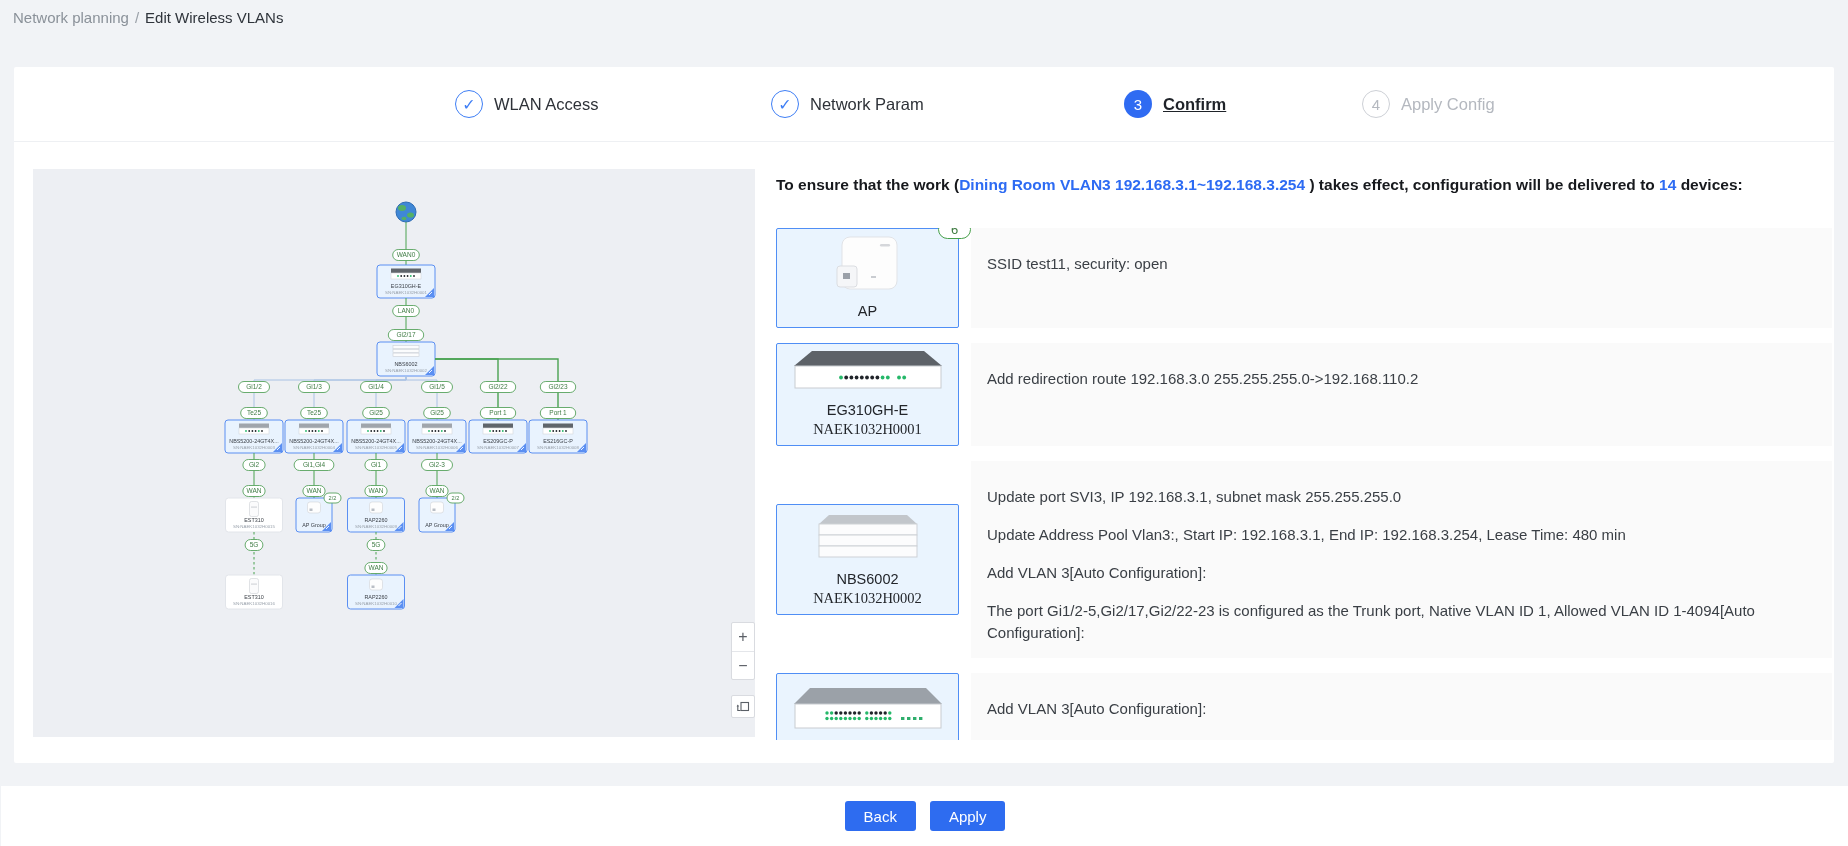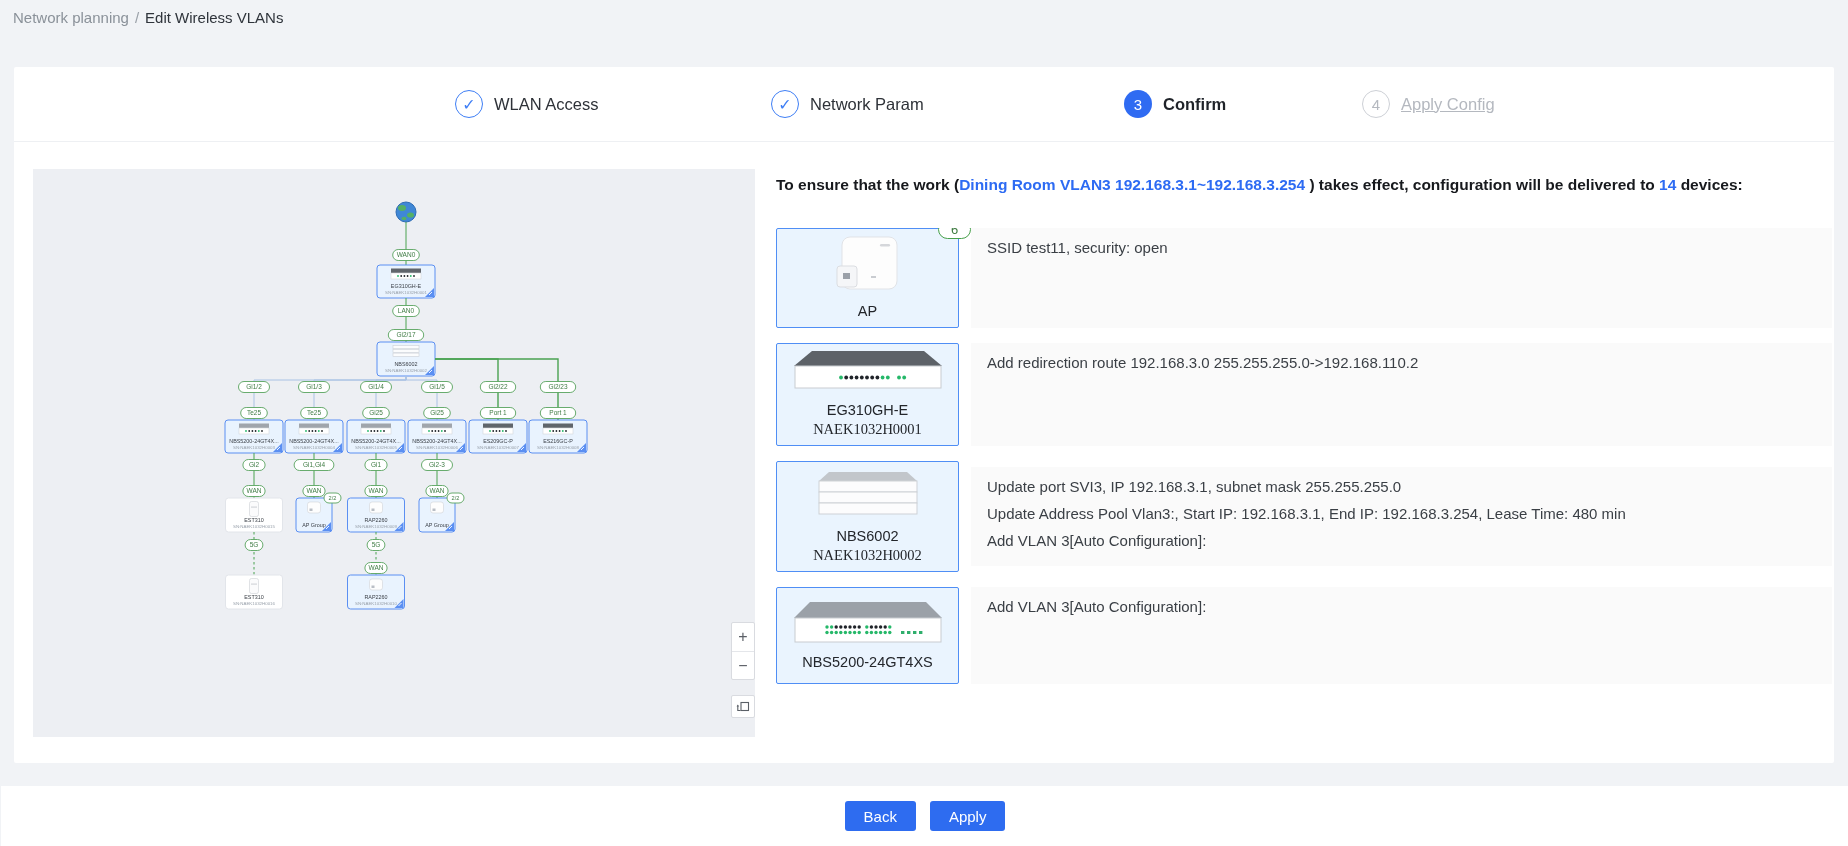--- a/index.html
+++ b/index.html
@@ -19,22 +19,22 @@
 
   
   .stepper { position:relative; height:75px; border-bottom:1px solid #eef0f3; }
   .step { position:absolute; top:23px; display:flex; align-items:center; gap:11px; }
   .step1 { left:441px; } .step2 { left:757px; } .step3 { left:1110px; } .step4 { left:1348px; }
   .step-circle { width:28px; height:28px; border-radius:50%; display:flex; align-items:center; justify-content:center; font-size:15px; }
   .step.done .step-circle { border:1px solid #3e7ef5; color:#3e7ef5; font-size:16px; }
   .step.active .step-circle { background:#2f6bf2; color:#fff; }
   .step.pending .step-circle { border:1px solid #cdd0d6; color:#b4b8bf; }
   .step-label { font-size:16.5px; color:#2e3238;text-align:right; }
-  .step.active .step-label { color:#1f2329; font-weight:bold; }
-  .step.pending .step-label { color:#b4b8bf;text-decoration:underline; }
+  .step.active .step-label { color:#1f2329; font-weight:bold;text-decoration:underline; }
+  .step.pending .step-label { color:#b4b8bf; }
 
   
   .topo { position:absolute; left:19px; top:102px; width:722px; height:568px; background:#edeff3; }
   .zoom-group { position:absolute; left:698px; top:453px; width:24px; background:#fff; border:1px solid #d9dbe0; border-radius:2px; }
   .zoom-btn { width:22px; height:28px; display:flex; align-items:center; justify-content:center; font-size:16px; color:#5a5f66; cursor:pointer; }
   .zoom-btn + .zoom-btn { border-top:1px solid #e4e6ea; }
   .fit-btn { position:absolute; left:698px; top:526px; width:24px; height:23px; background:#fff; border:1px solid #d9dbe0; border-radius:2px; display:flex; align-items:center; justify-content:center; cursor:pointer; }
 
   
   .confirm-header { position:absolute; left:762px; top:109px; width:1056px; font-size:15.5px; font-weight:bold; color:#17191d; white-space:nowrap; }
@@ -49,21 +49,21 @@
     padding:6px 4px;
   }
   .dev-name { font-size:14.5px; color:#23262b; margin-top:3px; line-height:19px; text-align:center; }
   .dev-sn { font-size:14.5px; color:#23262b; line-height:19px; text-align:right;font-family:Liberation Serif, serif; }
   .dev-badge {
     position:absolute; top:-9px; right:-13px; min-width:33px; height:19px;
     background:#fff; border:1px solid #47a04b; border-radius:10px;
     font-size:13px; color:#3d7a40; display:flex; align-items:center; justify-content:center; padding:0 8px;
   }
   .dev-text { flex:1; background:#fafafa; padding:9px 16px; font-size:15px; color:#3a3f45; line-height:22px; }
-  .dev-text p { margin:0 0 5px 0; }
+  .dev-text p { margin:16px 0 5px 0; }
 
   
   .footer { position:absolute; left:1px; bottom:0; width:1848px; height:60px; background:#fff; display:flex; align-items:center; justify-content:center; gap:14px; }
   .btn { border:none; border-radius:3px; background:#2e6cf0; color:#fff; font-size:15px; font-family:"Liberation Sans",sans-serif; height:30px; padding:0 19px; cursor:pointer; }
 </style>
 </head>
 <body>
 
 <div class="breadcrumb">
   <span class="crumb-parent">Network planning</span><span class="crumb-sep">/</span><span class="crumb-current">Edit Wireless VLANs</span>
@@ -399,20 +399,21 @@
     <rect x="1" y="24" width="98" height="11" fill="#fcfcfd" stroke="#ced1d6"></rect>
     <rect x="1" y="35" width="98" height="11" fill="#fcfcfd" stroke="#ced1d6"></rect>
   </svg></div>
           <div class="dev-name">NBS6002</div>
           <div class="dev-sn">NAEK1032H0002</div>
         </div>
         <div class="dev-text">
           <p>Update port SVI3, IP 192.168.3.1, subnet mask 255.255.255.0</p>
           <p>Update Address Pool Vlan3:, Start IP: 192.168.3.1, End IP: 192.168.3.254, Lease Time: 480 min</p>
           <p>Add VLAN 3[Auto Configuration]:</p>
+          <p>The port Gi1/2-5,Gi2/17,Gi2/22-23 is configured as the Trunk port, Native VLAN ID 1, Allowed VLAN ID 1-4094[Auto Configuration]:</p>
         </div>
       </div>
       <div class="dev-row">
         <div class="dev-card">
           <div><svg width="150" height="46" viewBox="0 0 150 46">
       <polygon points="17,2 133,2 149,18 1,18" fill="#9ba1a8"></polygon>
       <rect x="2" y="18" width="146" height="24" fill="#ffffff" stroke="#c8cbd0"></rect>
       <circle cx="34" cy="27" r="1.7" fill="#25b869"></circle>
               <circle cx="38.6" cy="27" r="1.7" fill="#25b869"></circle>
               <circle cx="43.2" cy="27" r="1.7" fill="#20242a"></circle>

